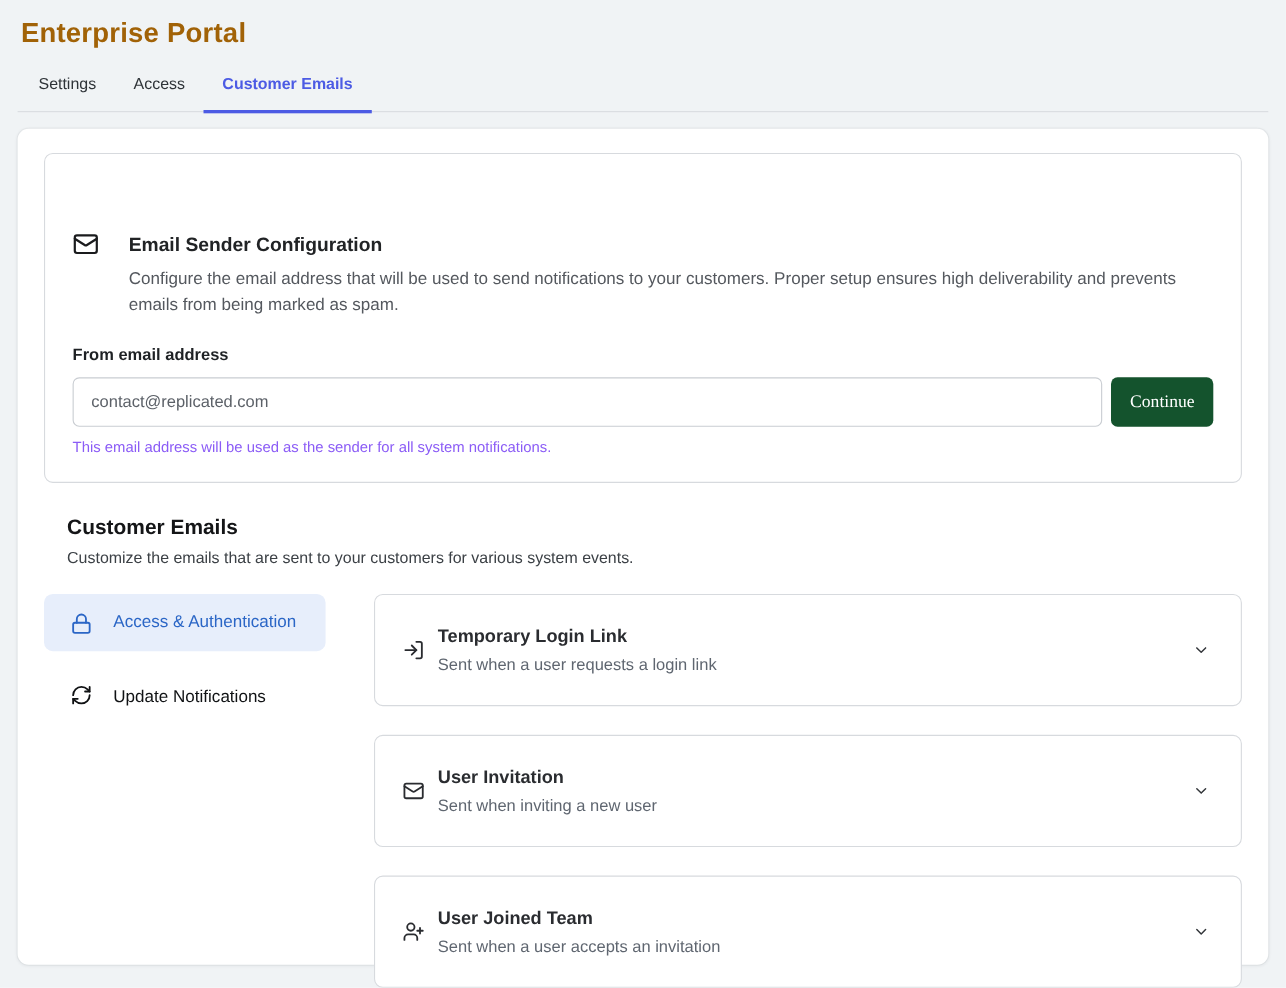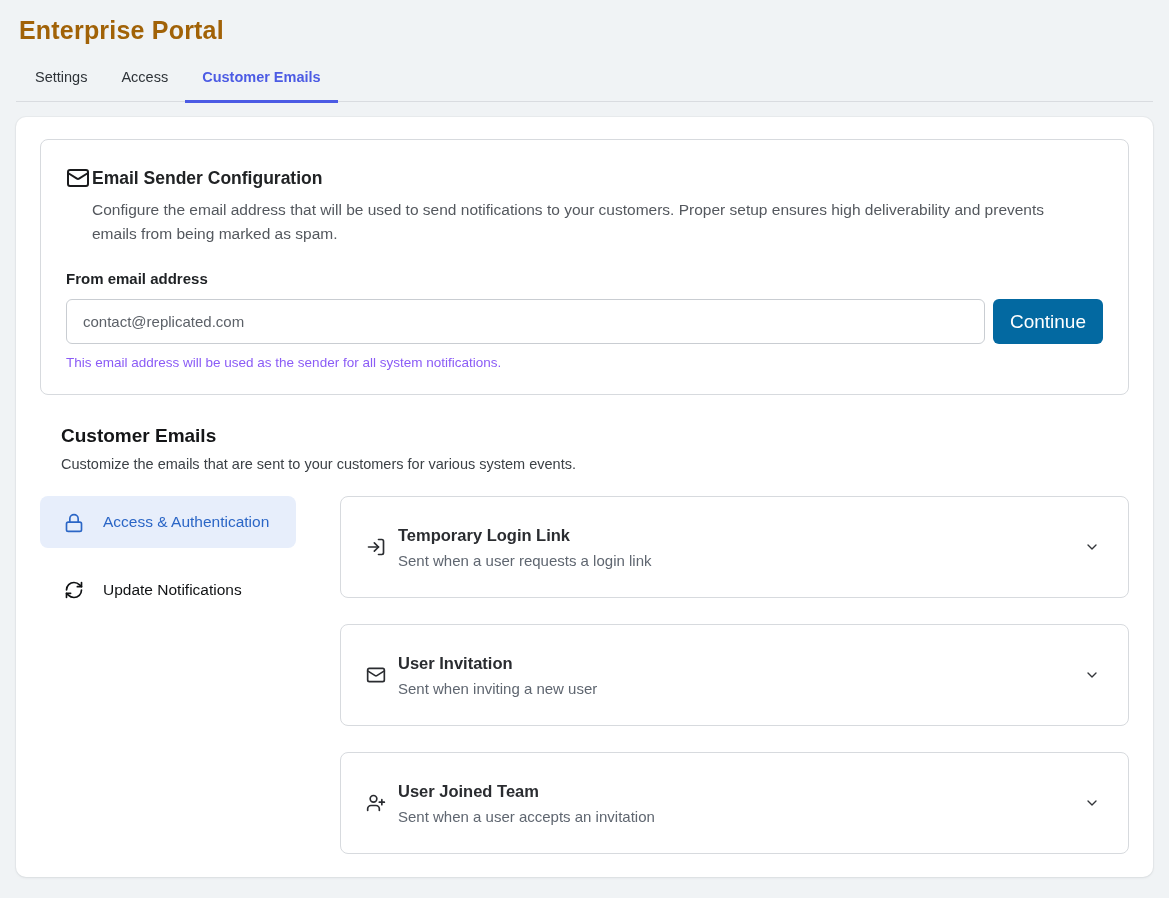--- a/index.html
+++ b/index.html
@@ -20,52 +20,52 @@
   }
   .tab.active { color:#4c5be4; font-weight:700; border-bottom-color:#4c5be4; }
 
   .panel {
     margin:15px 16px 20px; background:#fff; border-radius:10px;
     box-shadow:0 1px 3px rgba(16,24,40,.07), 0 0 0 1px rgba(16,24,40,.03);
     padding:22px 24px 21px; height:760px;
   }
 
   .sender-card { border:1px solid #d7dade; border-radius:8px; padding:26px 25px 24px; background:#fff; }
-  .sender-head { display:flex; gap:2px; }
+  .sender-head { display:flex; gap:27px;margin-top:44px; }
   .sender-head .icon { width:24px; height:24px; flex:0 0 24px; margin-top:0; }
   .sender-title { font-size:17.5px; font-weight:700; color:#212325; line-height:24px; }
   .sender-desc { margin-top:8px; font-size:15.5px; color:#54585e; line-height:1.55; max-width:985px; }
   .from-label { margin-top:24px; font-size:15px; font-weight:700; color:#1e2124; }
   .input-row { margin-top:12px; display:flex; gap:8px; align-items:center; }
   .email-input {
     flex:1; height:45px; border:1px solid #c9cdd2; border-radius:6px; padding:0 16px;
     font-size:15px; color:#5c6168; font-family:inherit; background:#fff; outline:none;
   }
   .continue-btn {
-    height:45px; padding:0 17px; background:#0369a1; color:#fff; border:none; border-radius:6px;
-    font-size:19px; font-family:Liberation Sans, sans-serif; font-weight:400; cursor:pointer;
+    height:45px; padding:0 17px; background:#14532d; color:#fff; border:none; border-radius:6px;
+    font-size:16px; font-family:Liberation Serif, serif; font-weight:400; cursor:pointer;
   }
   .helper { margin-top:11px; font-size:13.5px; color:#8b5cf6; }
 
   .section { margin-top:30px; }
   .section-head { padding-left:21px; }
   .section-title { font-size:19px; font-weight:700; color:#141517; }
   .section-desc { margin-top:9px; font-size:14.5px; color:#3c4146; }
 
   .section-body { margin-top:24px; display:flex; }
   .cat-sidebar { width:256px; flex:0 0 256px; }
   .cat-item {
     display:flex; align-items:flex-start; gap:19px; padding:14px 14px 14px 24px;
     border-radius:8px; font-size:15.5px; font-weight:500; line-height:24px;
     color:#101214; cursor:pointer;
   }
   .cat-item + .cat-item { margin-top:16px; }
   .cat-item.selected { background:#e7eefb; color:#2b66c6; }
   .cat-item .icon { width:20px; height:20px; flex:0 0 20px; margin-top:3px; }
-  .cat-item.single { align-items:center; }
+  .cat-item.single { }
   .cat-item.single .icon { margin-top:0; }
 
   .email-list { flex:1; display:flex; flex-direction:column; gap:26px; }
   .email-card {
     border:1px solid #d7dade; border-radius:8px; background:#fff;
     display:flex; align-items:center; padding:26px 28px 26px 25px; min-height:99px; cursor:pointer;margin-left:44px;
   }
   .email-card .lead-icon { width:20px; height:20px; flex:0 0 20px; margin-right:12px; }
   .email-card .texts { flex:1; }
   .email-title { font-size:16.5px; font-weight:700; color:#2a2c30; line-height:24px; }

